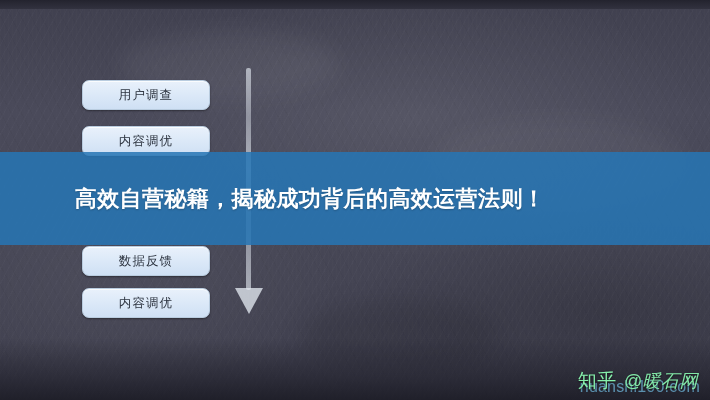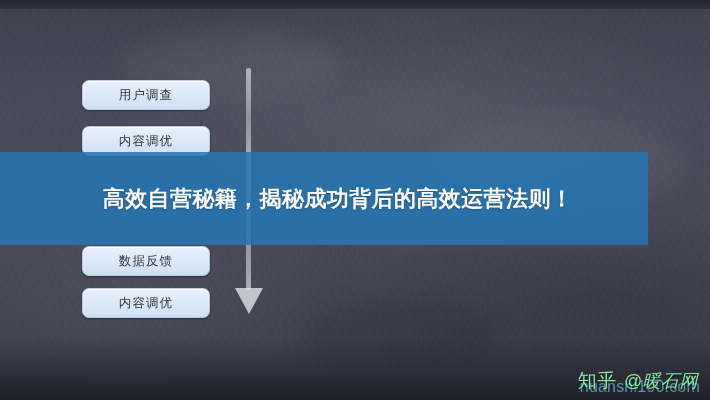--- a/index.html
+++ b/index.html
@@ -124,23 +124,23 @@
     letter-spacing:.5px;
     text-shadow:0 1px 2px rgba(0,0,0,.6);
     white-space:nowrap;
   }
   .zhihu .at { font-size:18px; opacity:.96;font-style:italic; }
 
   
   .banner {
     position:absolute;
     left:0; top:152px;
-    width:648px; height:93px;
+    width:710px; height:93px;
     background:rgba(38,118,180,.86);
-    display:flex; align-items:center; justify-content:flex-end;
+    display:flex; align-items:center; justify-content:flex-start;
   }
   .banner-title {
     color:#ffffff;
     font-size:22px;
     font-weight:bold;
     line-height:32px;
     letter-spacing:.4px;
     text-align:center;
     width:620px;
     text-shadow:0 1px 2px rgba(0,0,0,.22);

